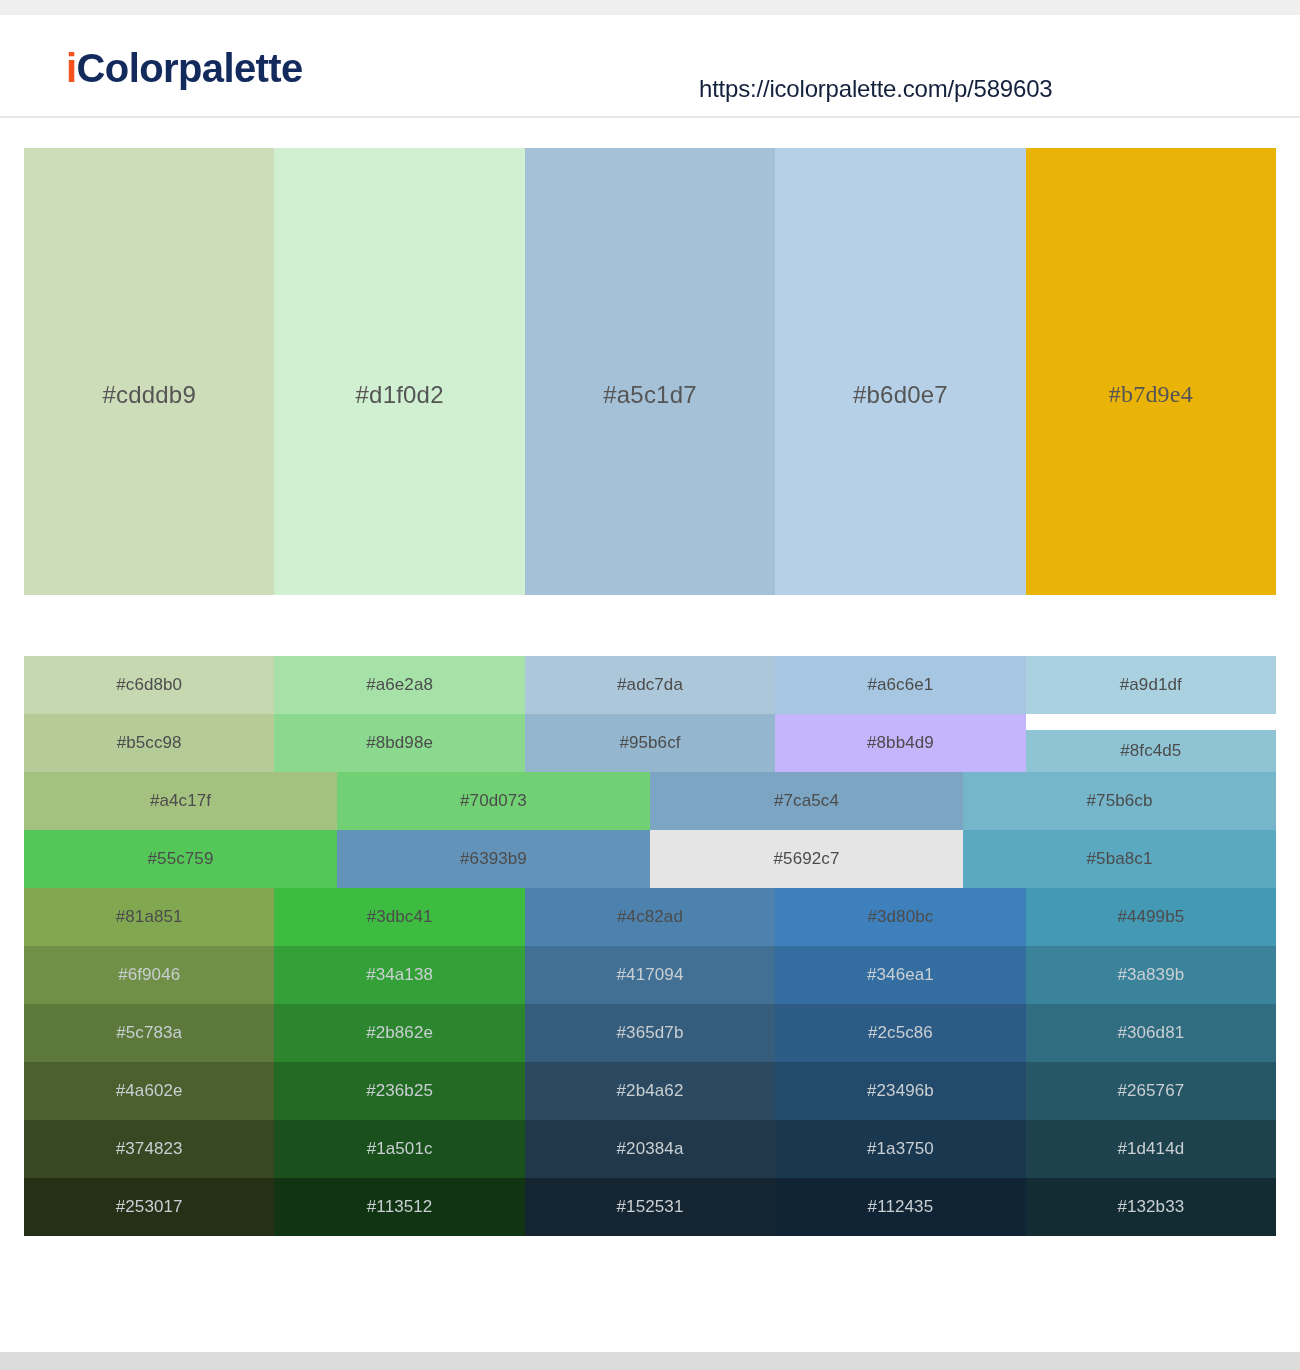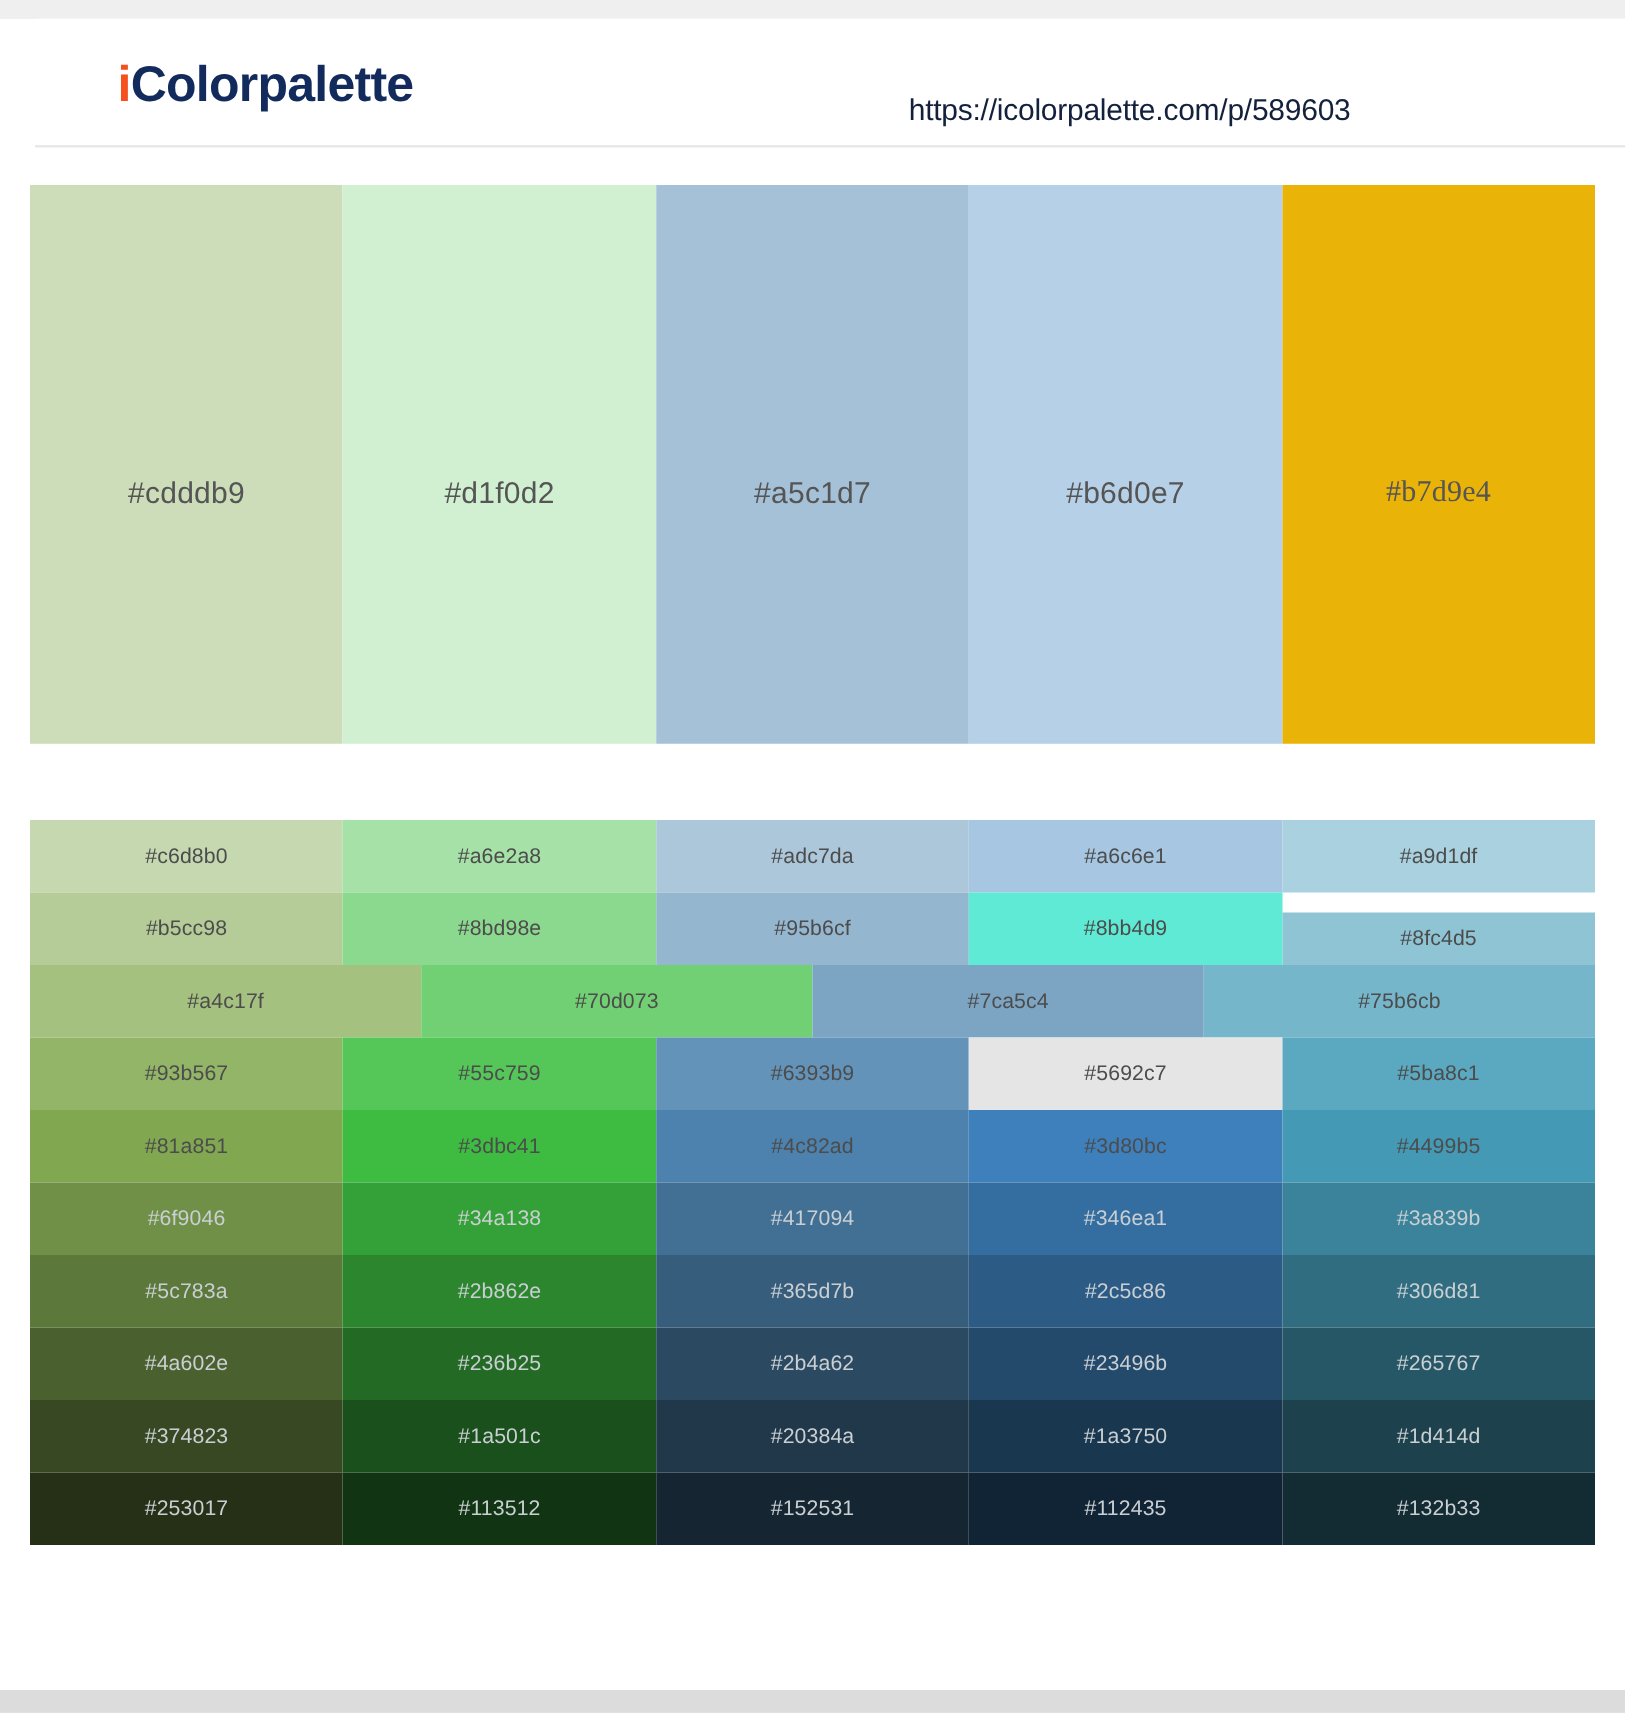--- a/index.html
+++ b/index.html
@@ -13,21 +13,20 @@
     overflow: hidden;
   }
 
   .page {
     position: absolute;
     left: 0;
     top: 15px;
     width: 1300px;
     height: 1337px;
     background: #ffffff;
-    padding-left: 28px;
   }
 
   
   .header {
     position: relative;
     height: 103px;
     border-bottom: 2px solid #e8e8e8;
     background: #ffffff;
   }
 
@@ -156,31 +155,30 @@
         <div class="shade-cell dark-text" style="background: rgb(198, 216, 176);">#c6d8b0</div>
         <div class="shade-cell dark-text" style="background: rgb(166, 226, 168);">#a6e2a8</div>
         <div class="shade-cell dark-text" style="background: rgb(173, 199, 218);">#adc7da</div>
         <div class="shade-cell dark-text" style="background: rgb(166, 198, 225);">#a6c6e1</div>
         <div class="shade-cell dark-text" style="background: rgb(169, 209, 223);">#a9d1df</div>
       </div>
       <div class="shade-row">
         <div class="shade-cell dark-text" style="background: rgb(181, 204, 152);">#b5cc98</div>
         <div class="shade-cell dark-text" style="background: rgb(139, 217, 142);">#8bd98e</div>
         <div class="shade-cell dark-text" style="background: rgb(149, 182, 207);">#95b6cf</div>
-        <div class="shade-cell dark-text" style="background: #5eead4;">#8bb4d9</div>
+        <div class="shade-cell dark-text" style="background: #c4b5fd;">#8bb4d9</div>
         <div class="shade-cell dark-text" style="background: rgb(143, 196, 213); margin-top: 16px;">#8fc4d5</div>
       </div>
       <div class="shade-row">
         <div class="shade-cell dark-text" style="background: rgb(164, 193, 127);">#a4c17f</div>
         <div class="shade-cell dark-text" style="background: rgb(112, 208, 115);">#70d073</div>
         <div class="shade-cell dark-text" style="background: rgb(124, 165, 196);">#7ca5c4</div>
         <div class="shade-cell dark-text" style="background: rgb(117, 182, 203);">#75b6cb</div>
       </div>
       <div class="shade-row">
-        <div class="shade-cell dark-text" style="background: rgb(147, 181, 103);">#93b567</div>
         <div class="shade-cell dark-text" style="background: rgb(85, 199, 89);">#55c759</div>
         <div class="shade-cell dark-text" style="background: rgb(99, 147, 185);">#6393b9</div>
         <div class="shade-cell dark-text" style="background: #e5e5e5;">#5692c7</div>
         <div class="shade-cell dark-text" style="background: rgb(91, 168, 193);">#5ba8c1</div>
       </div>
       <div class="shade-row">
         <div class="shade-cell dark-text" style="background: rgb(129, 168, 81);">#81a851</div>
         <div class="shade-cell dark-text" style="background: rgb(61, 188, 65);">#3dbc41</div>
         <div class="shade-cell dark-text" style="background: rgb(76, 130, 173);">#4c82ad</div>
         <div class="shade-cell dark-text" style="background: rgb(61, 128, 188);">#3d80bc</div>

